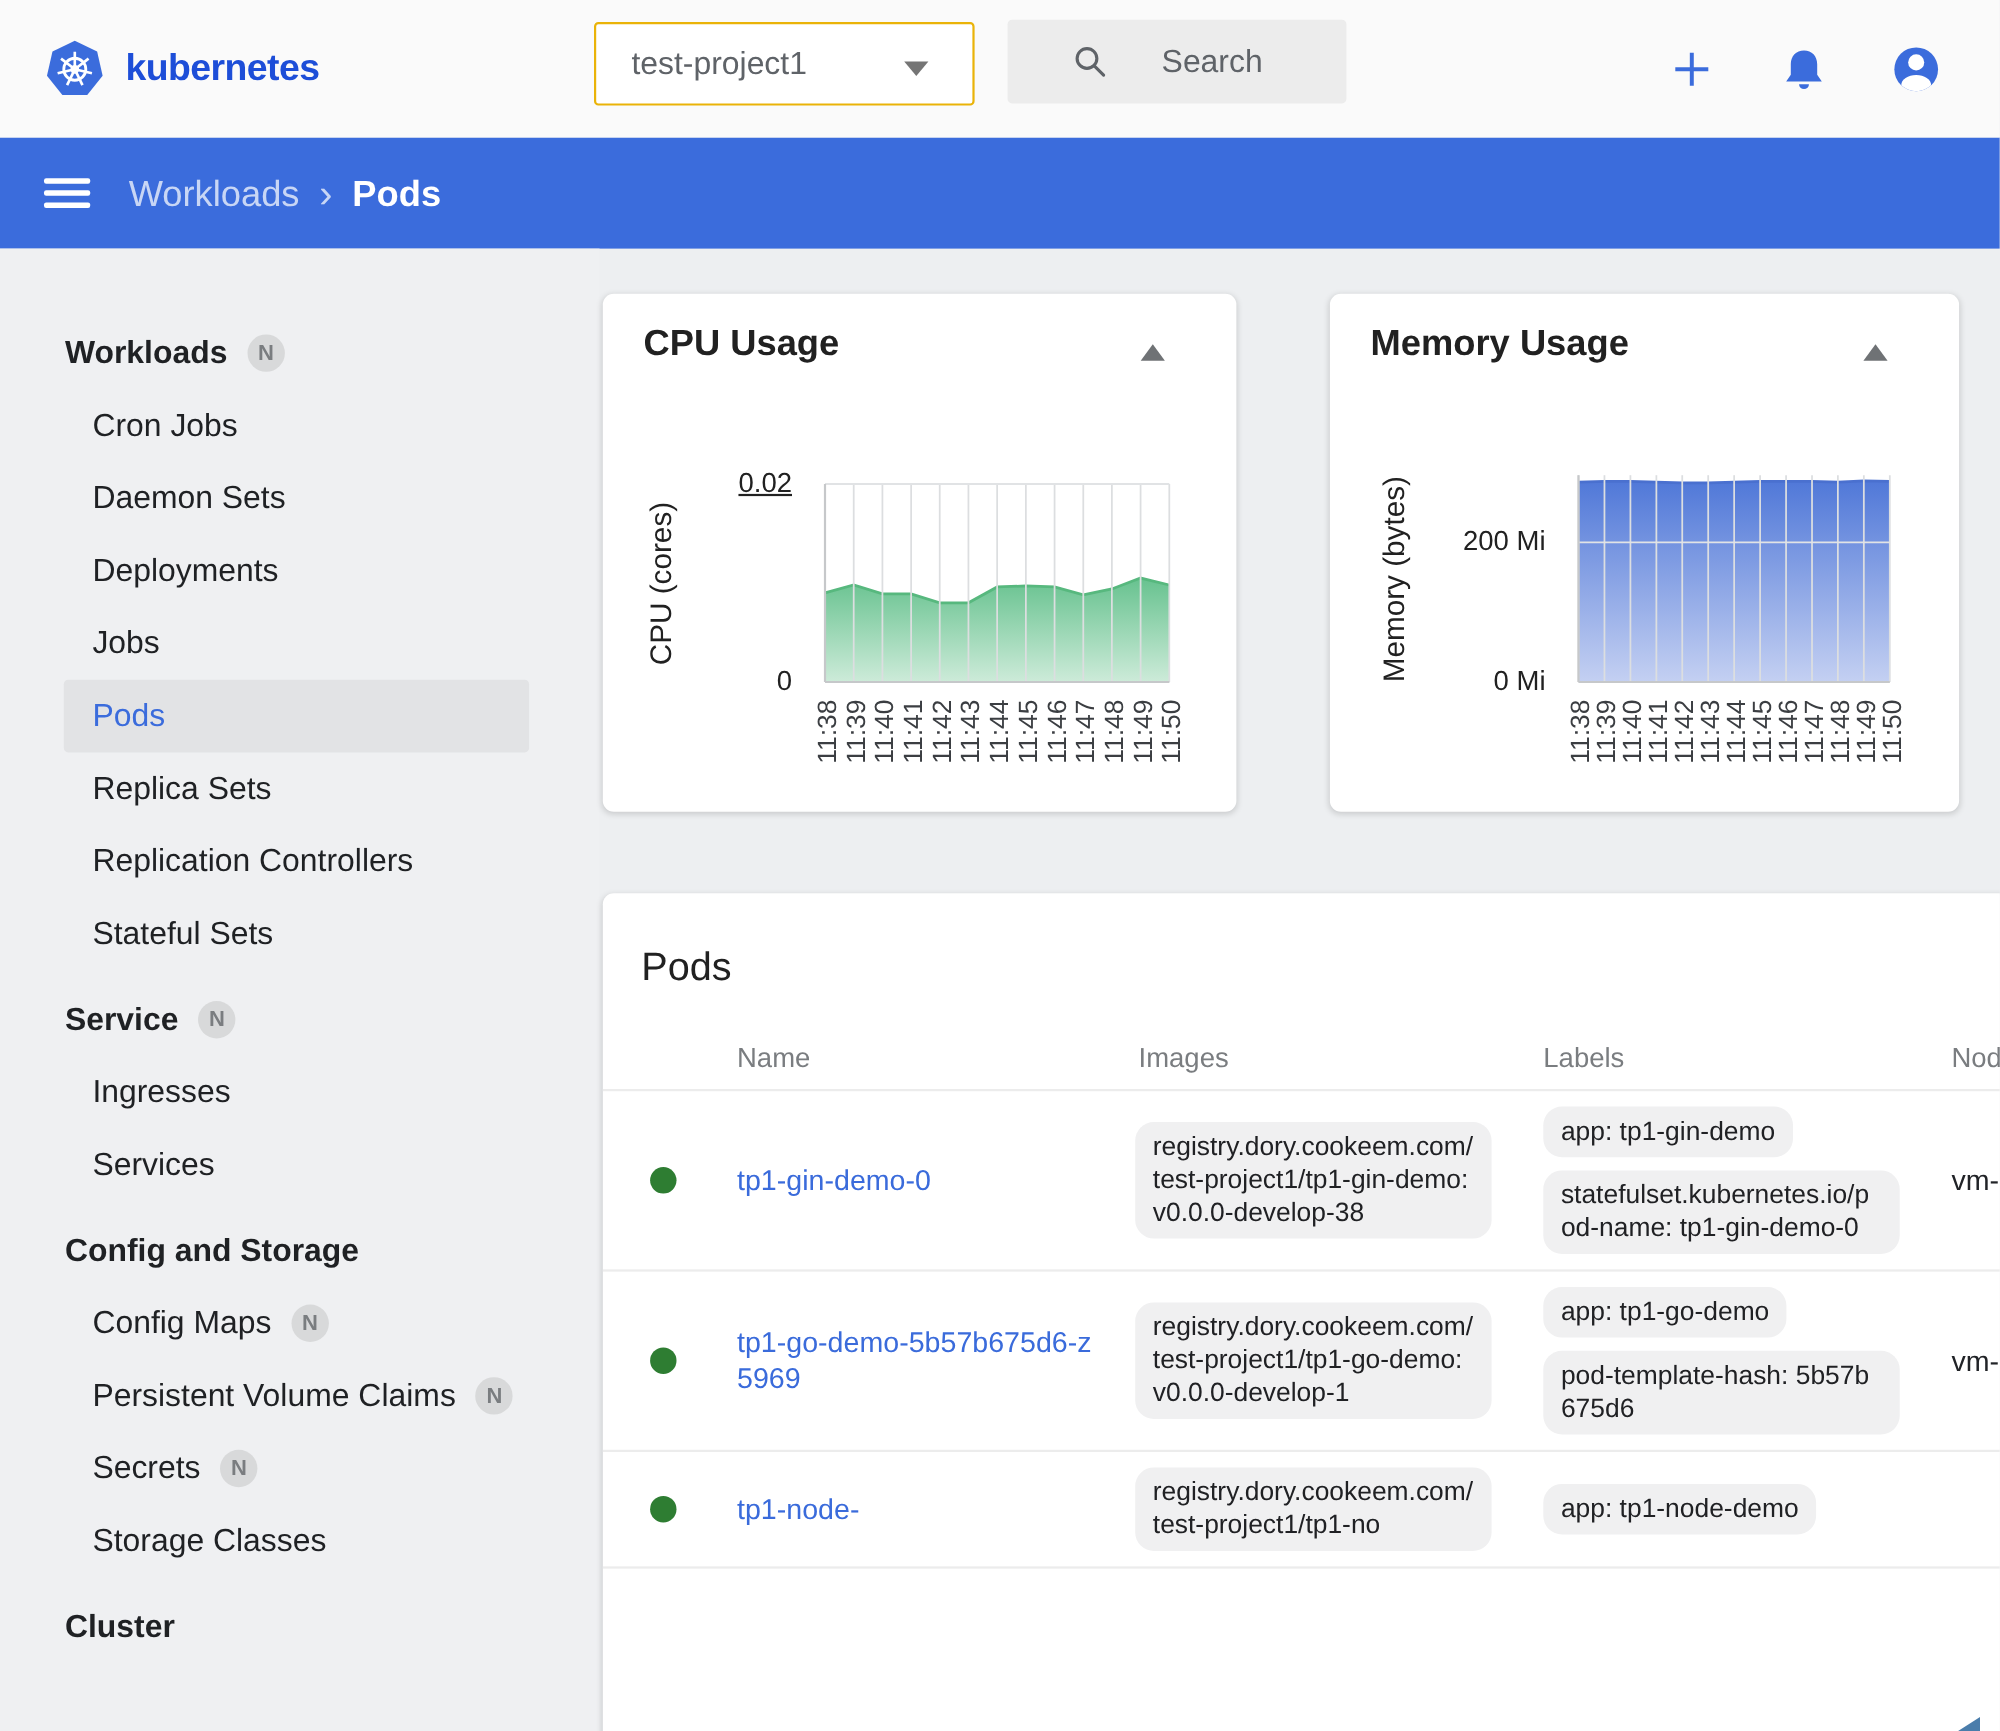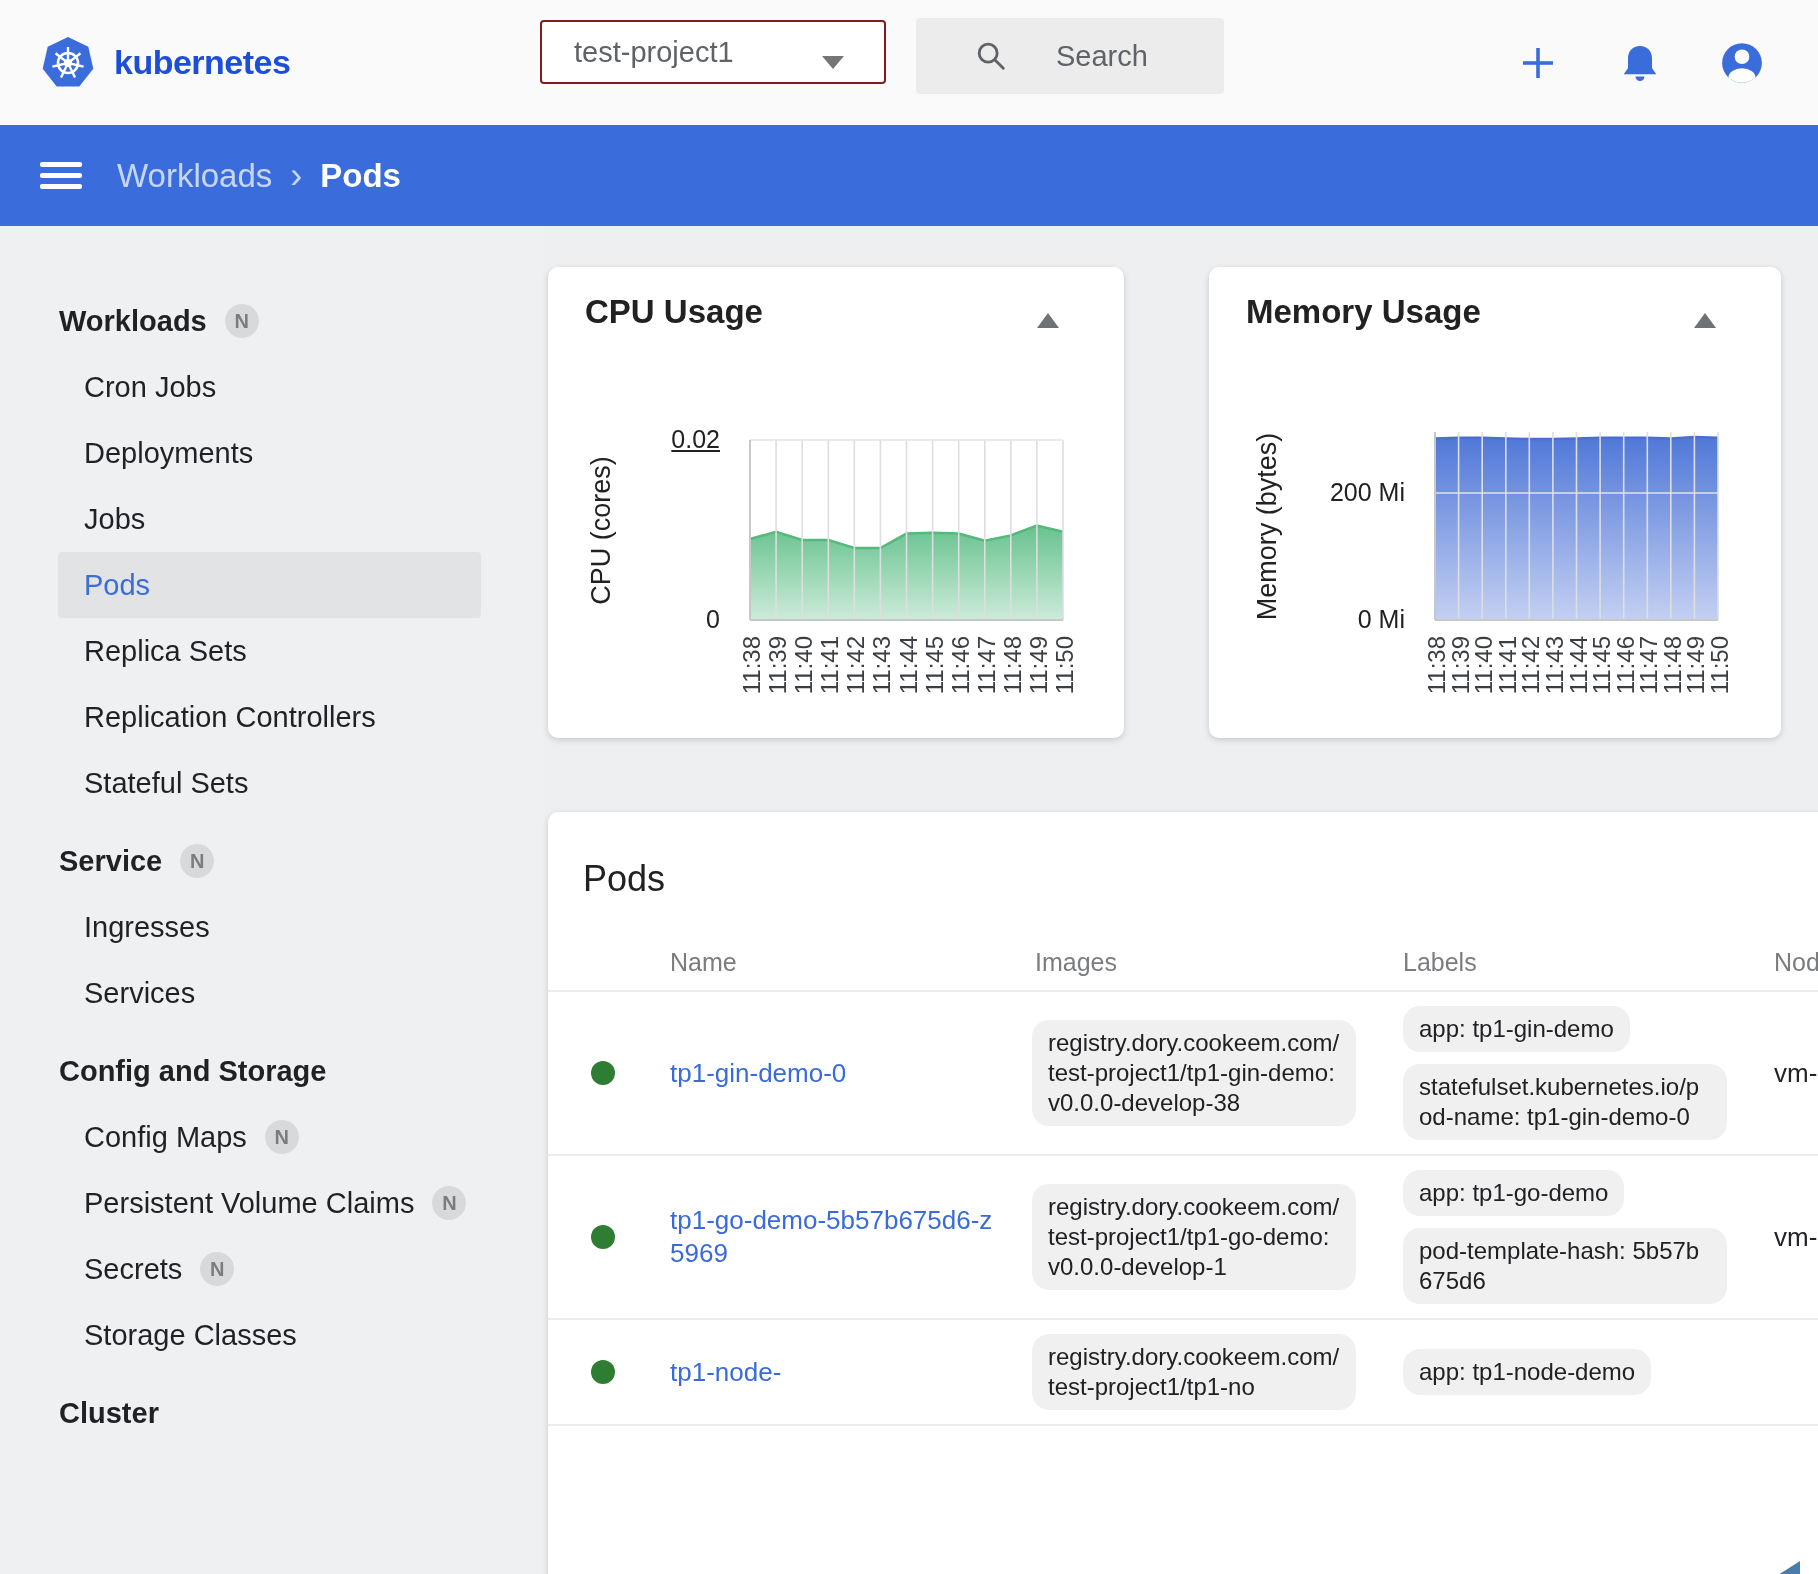--- a/index.html
+++ b/index.html
@@ -9,22 +9,22 @@
     -webkit-font-smoothing:antialiased;
   }
   *{box-sizing:border-box;font-family:"Liberation Sans",sans-serif;}
 
   
   .topbar{height:125px;background:#fafafa;display:flex;align-items:center;position:relative;}
   .brand{display:flex;align-items:center;margin-left:40px;}
   .brand-logo{width:56px;height:56px;}
   .brand-name{font-size:34px;font-weight:700;color:#1d4ed8;margin-left:18px;letter-spacing:-0.5px;}
   .proj-select{
-    position:absolute;left:540px;top:20px;width:346px;height:64px;
-    background:#ffffff;border:2px solid #7f1d1d;border-radius:4px;
+    position:absolute;left:540px;top:20px;width:346px;height:76px;
+    background:#ffffff;border:2px solid #eab308;border-radius:4px;
     display:flex;align-items:center;cursor:pointer;
   }
   .proj-select .value{margin-left:32px;font-size:29px;color:#5f6368;}
   .caret-down{
     position:absolute;right:40px;top:34px;width:0;height:0;
     border-left:11px solid transparent;border-right:11px solid transparent;
     border-top:13px solid #757575;
   }
   .searchbox{
     position:absolute;left:916px;top:18px;width:308px;height:76px;
@@ -184,20 +184,23 @@
 
 <div class="layout">
   <aside class="sidebar" id="sidebar-root">
       <div class="side-group">
         <div class="group-header">
           <span class="txt">Workloads</span>
           <span class="nbadge">N</span>
         </div>
         <div class="side-item">
           <span class="txt">Cron Jobs</span>
+        </div>
+        <div class="side-item">
+          <span class="txt">Daemon Sets</span>
         </div>
         <div class="side-item">
           <span class="txt">Deployments</span>
         </div>
         <div class="side-item">
           <span class="txt">Jobs</span>
         </div>
         <div class="side-item selected">
           <span class="txt">Pods</span>
         </div>

